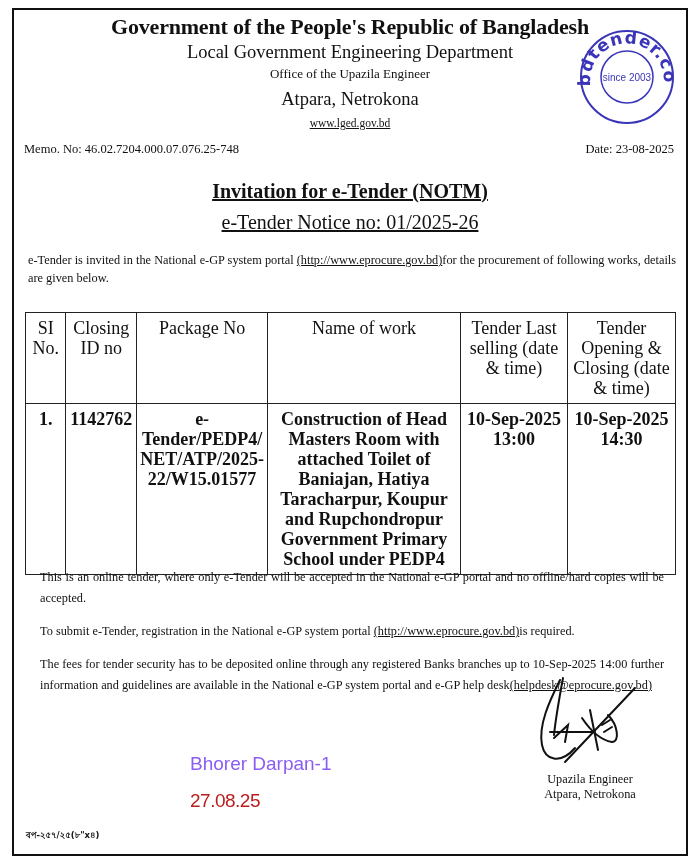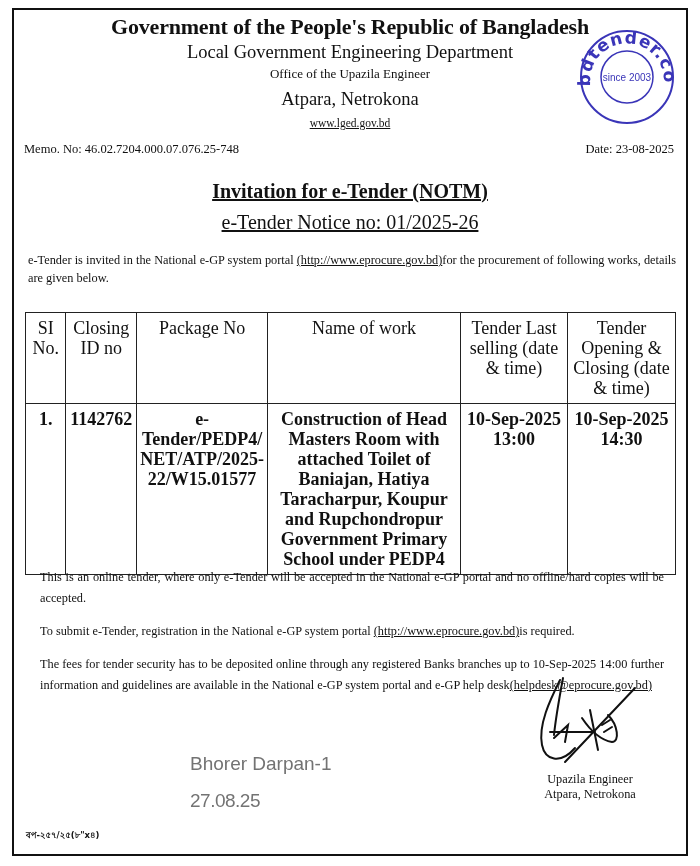--- a/index.html
+++ b/index.html
@@ -27,22 +27,22 @@
   .c1 { width: 34px; } .c2 { width: 64px; } .c3 { width: 117px; } .c4 { width: 191px; } .c5 { width: 104px; } .c6 { width: 104px; }
 
   .notes { left: 28px; width: 648px; top: 555px; font-size: 12.3px; line-height: 21px; text-align: justify; }
   .notes p { margin: 12px; }
   .notes .link { text-decoration: underline; }
 
   .stamp { left: 577px; top: 27px; width: 100px; height: 100px; }
   .sign-svg { left: 520px; top: 670px; width: 120px; height: 100px; }
   .signer { left: 500px; width: 180px; top: 772px; text-align: center; font-size: 12.3px; line-height: 15px; }
   .signer .email { text-decoration: underline; }
-  .red1 { left: 190px; top: 753px; color: #737373; font-family: "Liberation Sans", "DejaVu Sans", sans-serif; font-size: 19px; }
-  .red2 { left: 190px; top: 790px; color: #737373; font-family: "Liberation Sans", "DejaVu Sans", sans-serif; font-size: 19px; letter-spacing: -0.5px; text-align: right; }
+  .red1 { left: 190px; top: 753px; color: #8b5cf6; font-family: "Liberation Sans", "DejaVu Sans", sans-serif; font-size: 19px; }
+  .red2 { left: 190px; top: 790px; color: #b91c1c; font-family: "Liberation Sans", "DejaVu Sans", sans-serif; font-size: 19px; letter-spacing: -0.5px; text-align: right; }
   .code { left: 26px; top: 829px; font-size: 8.5px; font-family: "DejaVu Sans", sans-serif; font-weight: bold; }
 </style>
 </head>
 <body>
 
 <div class="frame"></div>
 
 <div class="abs center h1">Government of the People's Republic of Bangladesh</div>
 <div class="abs center h2">Local Government Engineering Department</div>
 <div class="abs center h3">Office of the Upazila Engineer</div>

